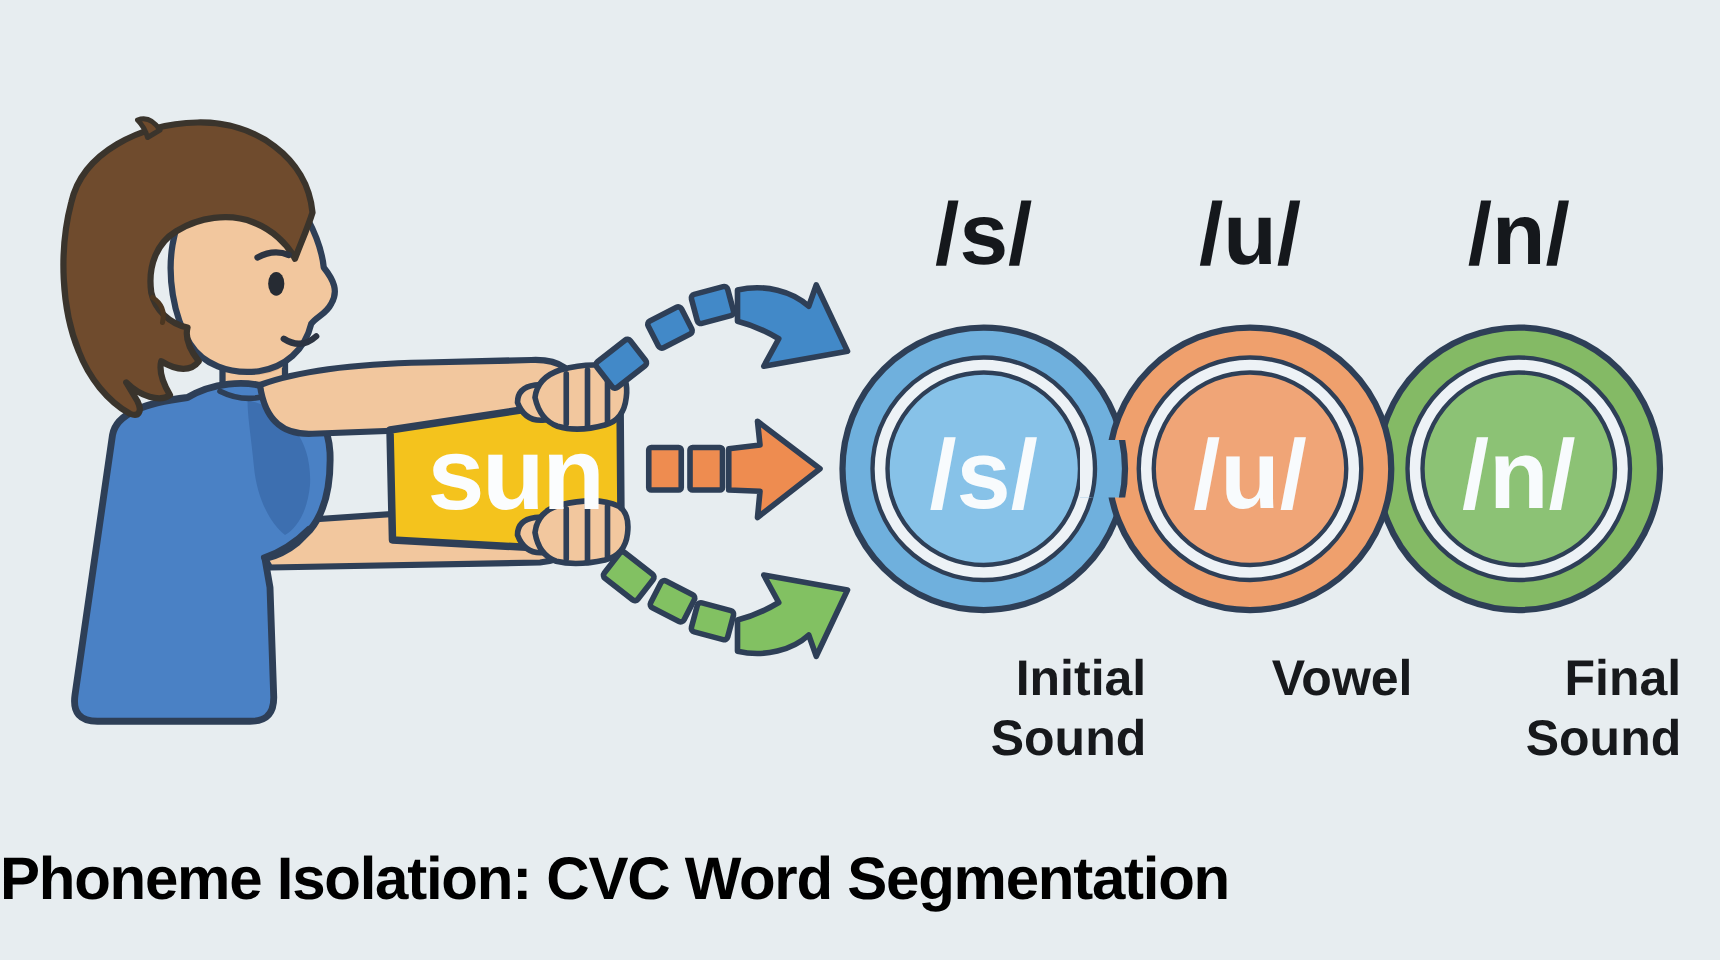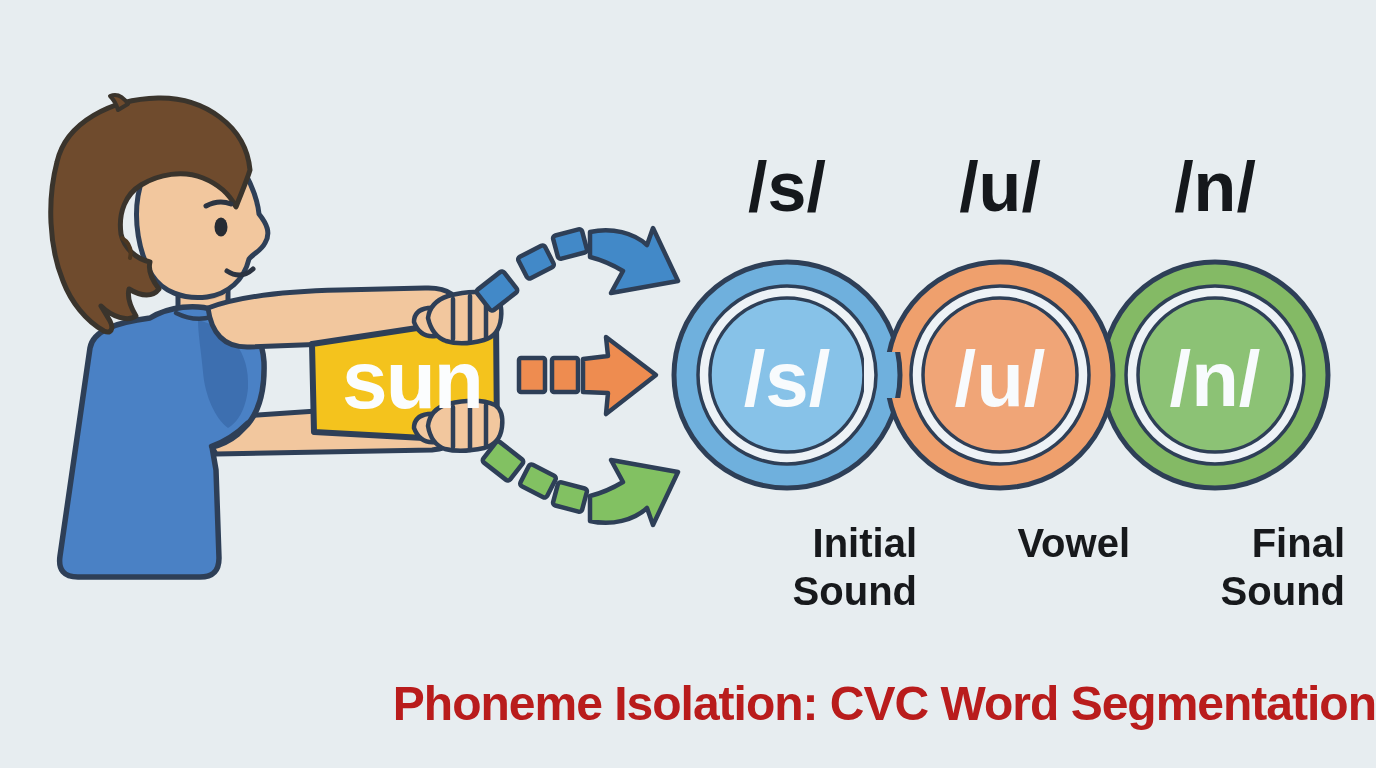--- a/index.html
+++ b/index.html
@@ -30,23 +30,23 @@
     color:#f8fbfd;
   }
   #pcircle-0{left:674px;} #pcircle-1{left:887px;} #pcircle-2{left:1102px;}
   .caption{
     top:519px;width:260px;text-align:right;
     font-size:40px;font-weight:bold;line-height:48px;
     color:#17191c;
   }
   #cap-0{left:657px;} #cap-1{left:870px;} #cap-2{left:1085px;}
   .title{
-    left:0;top:676px;width:1376px;text-align:right;
+    left:0;top:676px;width:1376px;text-align:left;
     font-size:48px;font-weight:bold;letter-spacing:-1px;
-    color:#b91c1c;
+    color:#000000;
   }
 </style>
 </head>
 <body>
 
 <div id="canvas">
 
   <svg id="art" width="1376" height="768" viewBox="0 0 1376 768">
     <defs>
       <clipPath id="linkClipLeft">

